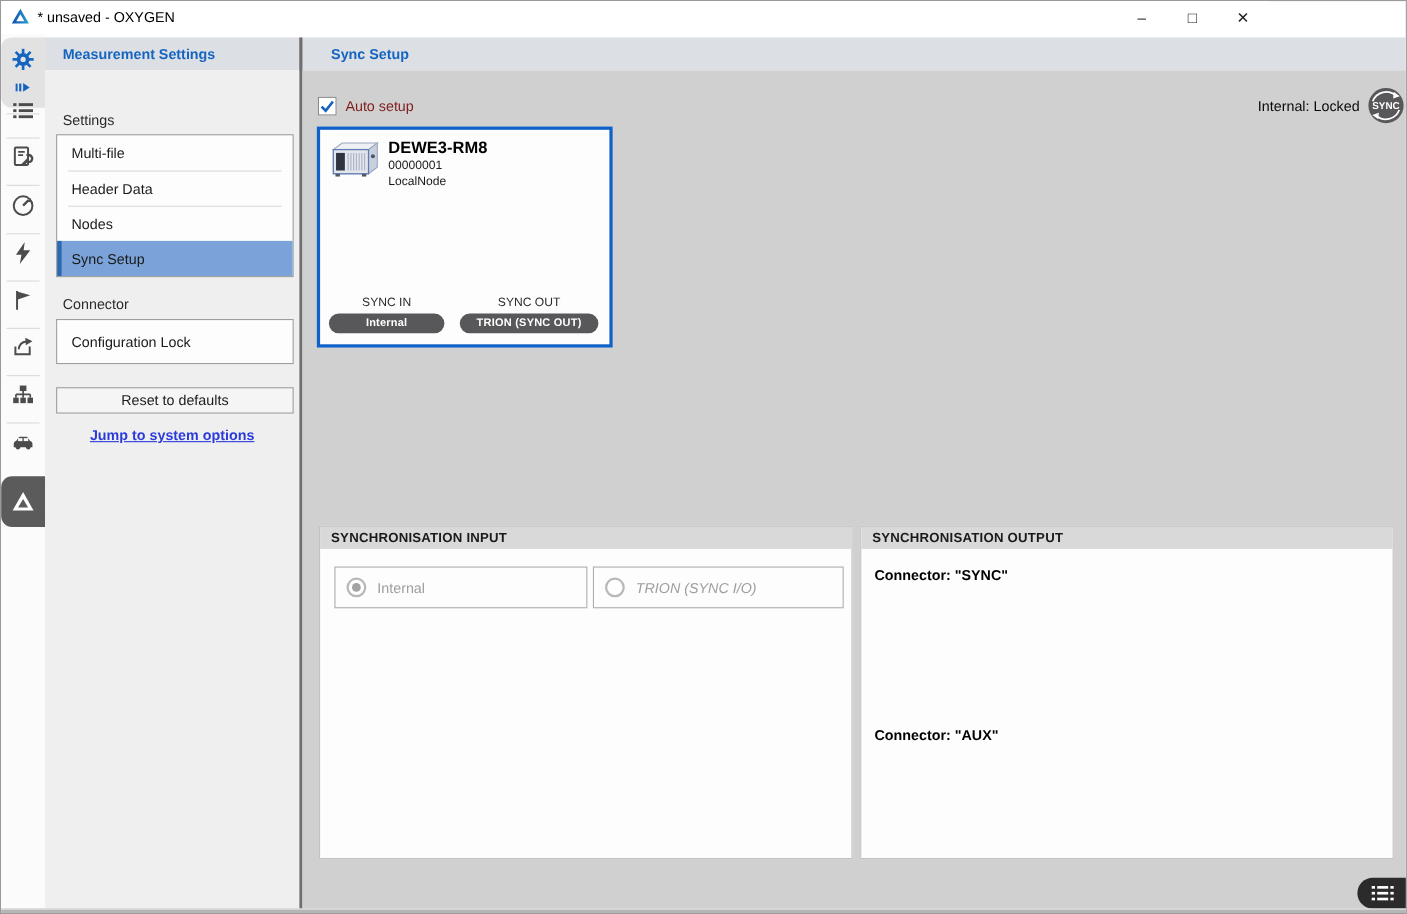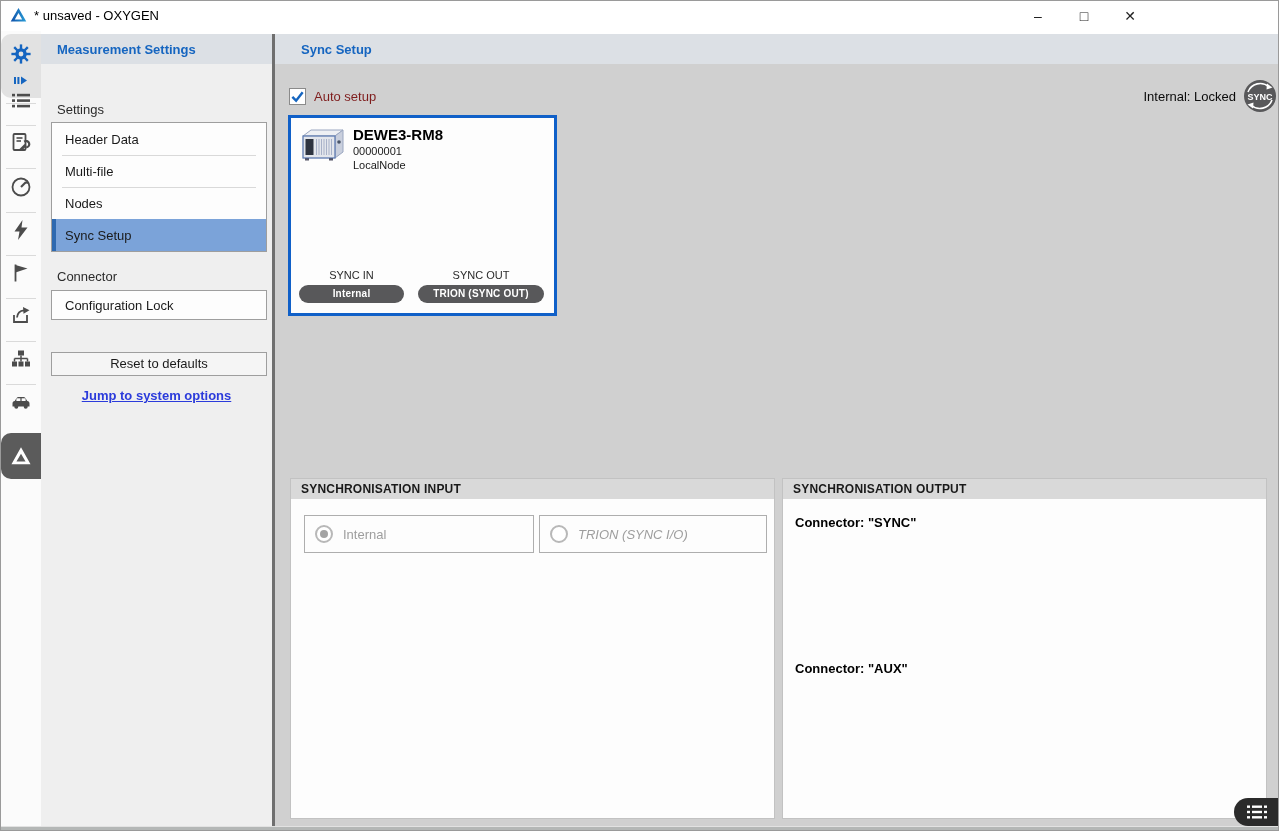--- a/index.html
+++ b/index.html
@@ -55,21 +55,21 @@
   .dev-name { font-size:15px; font-weight:bold; color:#000; line-height:18px; }
   .dev-serial, .dev-node { font-size:11px; color:#1a1a1a; line-height:14px; }
   .dev-bottom { position:absolute; left:0; bottom:6px; width:100%; }
   .sync-lbl { position:absolute; bottom:26px; font-size:11px; color:#2b2b2b; text-align:center; }
   .lbl-in { left:8px; width:105px; }
   .lbl-out { left:127px; width:126px;margin-top:44px; }
   .pill { position:absolute; bottom:4px; height:18px; background:#58585a; border-radius:9px; color:#fff; font-size:10px; font-weight:bold; text-align:center; line-height:18px; letter-spacing:.2px; cursor:default; }
   .pill-in { left:8px; width:105px; }
   .pill-out { left:127px; width:126px; }
 
-  .sync-panel { position:absolute; top:414px; height:341px; background:#fdfdfd; border:1px solid #c2c2c2; }
+  .sync-panel { position:absolute; top:414px; height:303px; background:#fdfdfd; border:1px solid #c2c2c2; }
   .panel-in { left:15px; width:485px; }
   .panel-out { left:507px; width:485px; }
   .sync-panel-hdr { height:20px; background:#d9d9d9; font-size:12px; font-weight:bold; color:#1a1a1a; padding-left:10px; display:flex; align-items:center; letter-spacing:.2px; }
   .radio-box { position:absolute; top:36px; height:38px; border:1px solid #aeaeae; background:#fdfdfd; display:flex; align-items:center; padding-left:10px; }
   .rb-1 { left:13px; width:230px; }
   .rb-2 { left:248px; width:228px;font-style:italic; }
   .radio { width:18px; height:18px; border-radius:50%; border:2px solid #b8b8b8; background:#fff; display:flex; align-items:center; justify-content:center; }
   .radio .dot { width:8px; height:8px; border-radius:50%; background:#a3a3a3; }
   .radio-lbl { margin-left:10px; font-size:13px; color:#9e9e9e; }
   .connector { position:absolute; left:12px; font-size:13px; font-weight:bold; color:#000; }
@@ -206,28 +206,28 @@
     </div>
   </div>
 
   <div class="panel-header hdr-left">Measurement Settings</div>
   <div class="panel-header hdr-main">Sync Setup</div>
   <div class="vdivider"></div>
 
   <div class="leftpanel">
     <div class="section-label" style="top:38px">Settings</div>
     <div class="listbox" style="top:58px">
+      <div class="list-item">Multi-file</div>
       <div class="list-item">Header Data</div>
-      <div class="list-item">Multi-file</div>
       <div class="list-item">Nodes</div>
       <div class="list-item selected">Sync Setup</div>
     </div>
     <div class="section-label" style="top:205px">Connector</div>
     <div class="listbox" style="top:226px">
-      <div class="list-item" style="height:28px">Configuration Lock</div>
+      <div class="list-item" style="height:39px">Configuration Lock</div>
     </div>
     <button class="reset-btn">Reset to defaults</button>
     <div class="sys-link">Jump to system options</div>
   </div>
 
   <div class="mainbody">
 
     <div class="chk-row">
       <div class="checkbox">
         <svg width="15" height="15" viewBox="0 0 16 16">

